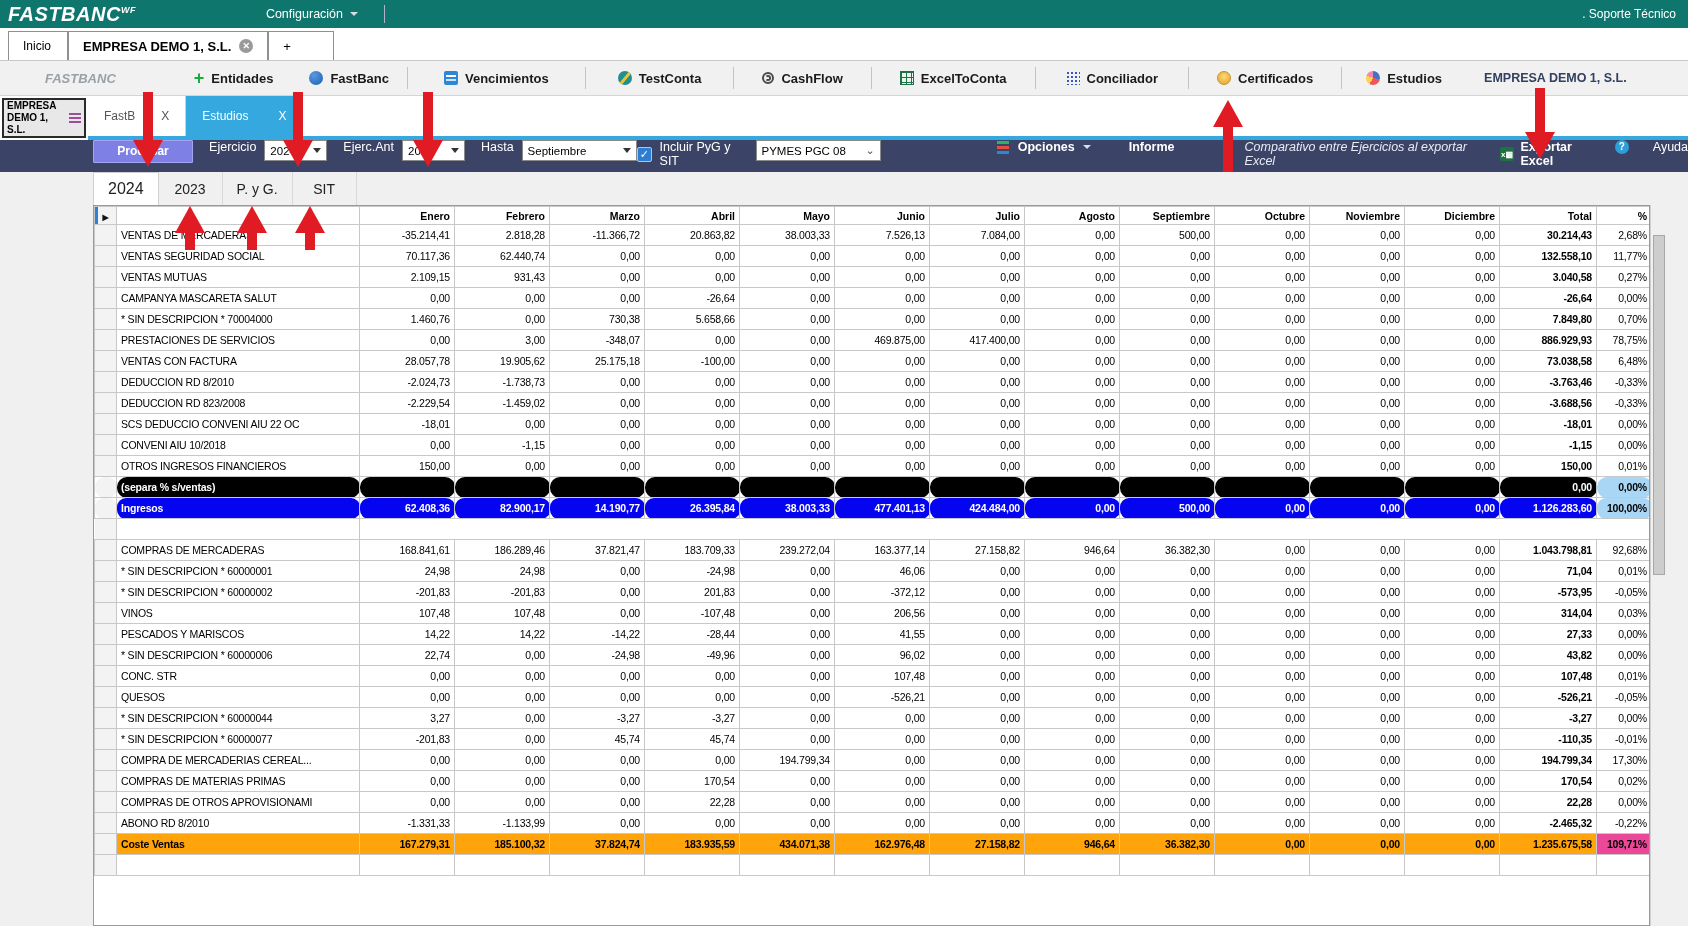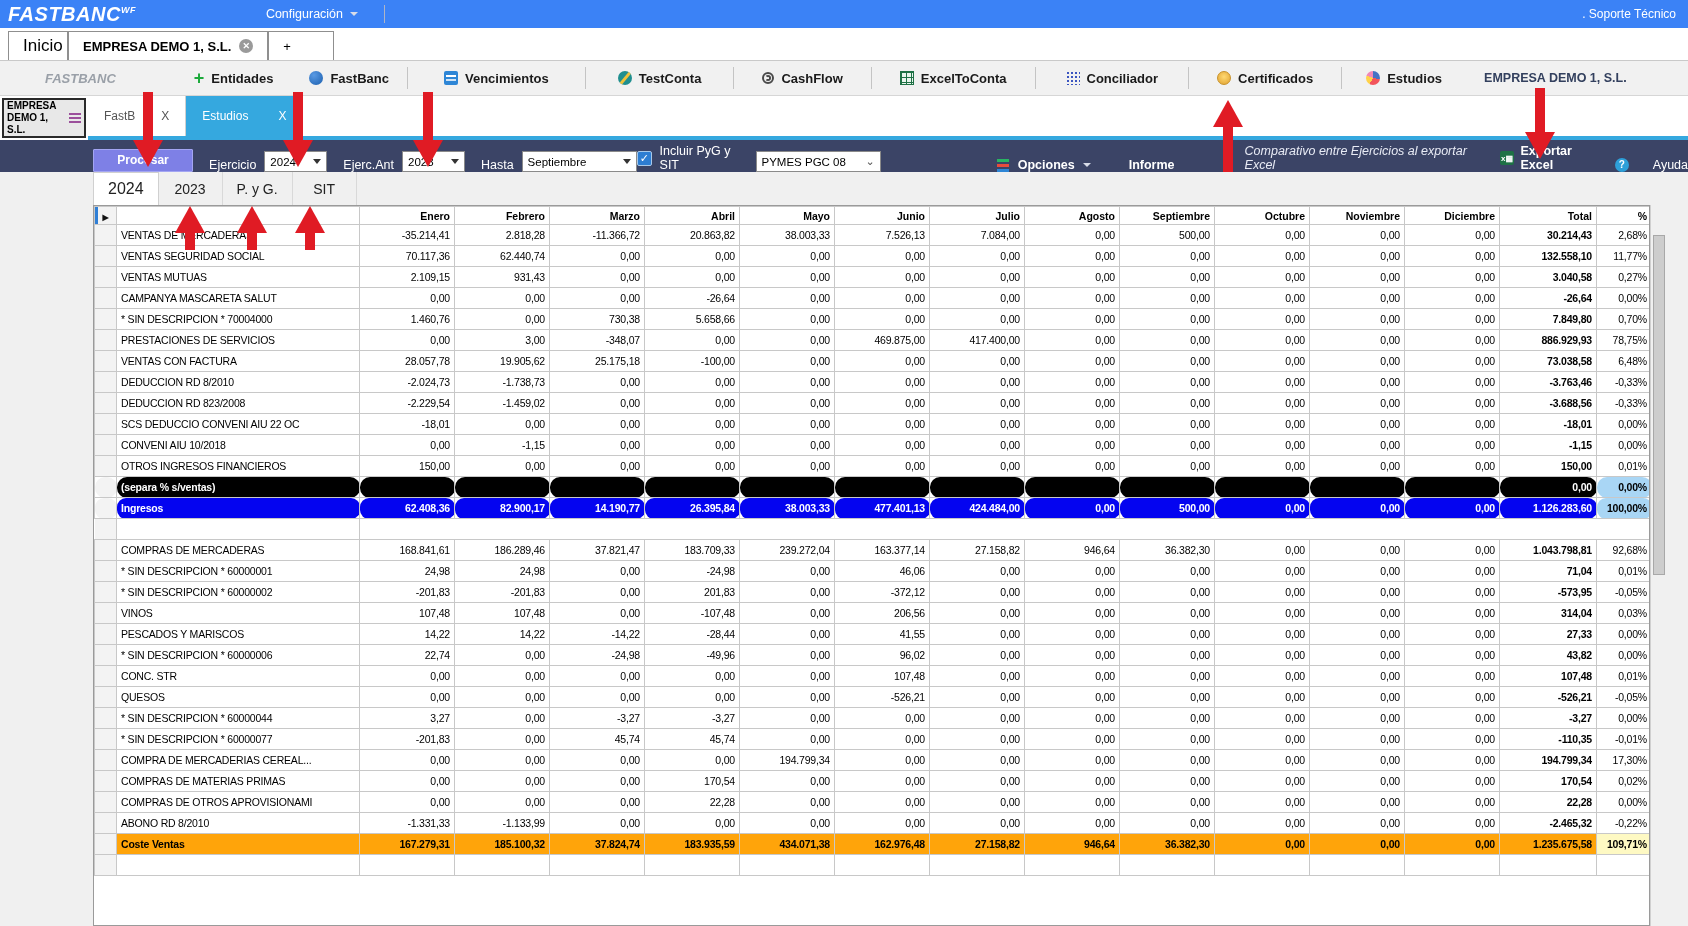--- a/index.html
+++ b/index.html
@@ -1,34 +1,34 @@
 <!DOCTYPE html>
 <html><head>
 <meta charset="utf-8">
 <style>
   * { margin:0; padding:0; box-sizing:border-box; }
   html,body { width:1688px; height:926px; overflow:hidden; background:#f0f0f0;
     font-family:"Liberation Sans", sans-serif; }
   .screen { position:relative; width:1688px; height:926px; background:#fff; overflow:hidden; }
 
   
-  .titlebar { position:absolute; left:0; top:0; width:1688px; height:28px; background:#3b82f6;
+  .titlebar { position:absolute; left:0; top:0; width:1688px; height:28px; background:#0f766e;
     display:flex; align-items:center; color:#fff; }
   .brand { font-size:20px; font-style:italic; font-weight:900; letter-spacing:.5px; padding-left:8px; }
   .brand sup { font-size:9px; font-style:italic; }
   .tb-menu { margin-left:130px; font-size:12.5px; display:flex; align-items:center; gap:7px; cursor:default; }
   .caret-w { width:0; height:0; border-left:4px solid transparent; border-right:4px solid transparent; border-top:4px solid #d8dce8; }
   .tb-div { width:1px; height:18px; background:#aeb4c6; margin-left:26px; }
   .tb-support { margin-left:auto; padding-right:12px; font-size:12px; }
 
   
   .tabrow { position:absolute; left:0; top:28px; width:1688px; height:32px; background:#fff;
     display:flex; align-items:flex-end; }
   .doc-tab { height:29px; display:flex; align-items:center; border:1px solid #8f8f8f; border-bottom:none;
-    background:#fff; padding:0 14px; font-size:17px; }
+    background:#fff; padding:0 14px; font-size:12px; }
   .doc-tab.home { margin-left:8px; width:60px; }
   .doc-tab.company { font-weight:700; font-size:13px; gap:8px; }
   .closec { width:14px; height:14px; border-radius:50%; background:#9a9a9a; color:#fff; font-size:9px;
     line-height:14px; text-align:center; }
   .doc-tab.plus { width:66px; font-size:13px; }
 
   
   .toolbar { position:absolute; left:0; top:60px; width:1688px; height:36px; background:#f1f1f1;
     border-top:1px solid #c9c9c9; border-bottom:1px solid #d6d6d6; display:flex; align-items:center; }
   .tbrand { font-size:13px; font-weight:900; font-style:italic; color:#9aa0a8; margin-left:45px; }
@@ -76,21 +76,21 @@
   .sidebox { position:absolute; left:2px; top:98px; width:84px; height:40px; background:#e8e8e8;
     border:2px solid #2a2a2a; display:flex; align-items:center; padding:2px 3px; gap:3px; }
   .sidebox .txt { font-size:10px; font-weight:700; line-height:12px; }
   .ic-burger { width:12px; height:12px; background:
       linear-gradient(#9b4f9b 0 0) 0 1px/12px 2px no-repeat,
       linear-gradient(#9b4f9b 0 0) 0 5px/12px 2px no-repeat,
       linear-gradient(#9b4f9b 0 0) 0 9px/12px 2px no-repeat; flex:none; }
 
   
   .controlbar { position:absolute; left:0; top:140px; width:1688px; height:32px; background:#3b4466;
-    display:flex; align-items:flex-end; color:#fff; font-size:12.5px; }
+    display:flex; align-items:flex-start; color:#fff; font-size:12.5px; }
   .btn-procesar { width:106px; height:23px; margin-left:93px; background:#7e80e6; border:1px solid #a3a5f2;
     color:#fff; font-weight:700; font-size:12px; text-align:center; line-height:21px; border-radius:1px; }
   .cb-label { margin-left:16px; white-space:nowrap; }
   .dd { background:#fff; color:#000; height:21px; display:flex; align-items:center; justify-content:space-between;
     font-size:11.5px; padding:0 5px; margin-left:8px; border:1px solid #8a8a8a; }
   .dd .caret-b { width:0; height:0; border-left:4px solid transparent; border-right:4px solid transparent; border-top:5px solid #333; }
   .dd.w65 { width:66px; } .dd.w120 { width:122px; } .dd.w130 { width:132px; }
   .chk { display:flex; align-items:center; gap:8px; }
   .opciones { display:flex; align-items:center; gap:8px; margin-left:115px; font-weight:700; }
   .informe { margin-left:38px; font-weight:700; }
@@ -124,21 +124,21 @@
   td.c-tot { background:#000; color:#fff; font-weight:700; }
   td.c-pct { background:#a9d6f5; color:#000; }
   tr.r-separator td { background:#000; color:#fff;border-radius:10px; }
   tr.r-separator td.c-lbl { font-weight:700; }
   tr.r-separator td.c-pct { background:#a9d6f5; color:#000; font-weight:700; }
   tr.r-ingresos td { background:#0404f0; color:#fff; font-weight:700;border-radius:9px; }
   tr.r-ingresos td.c-tot { background:#0404f0; }
   tr.r-ingresos td.c-pct { background:#a9d6f5; color:#000; }
   tr.r-coste td { background:#ffa40a; color:#000; font-weight:700; }
   tr.r-coste td.c-tot { background:#ffa40a; }
-  tr.r-coste td.c-pct { background:#fef9c3; }
+  tr.r-coste td.c-pct { background:#ec4899; }
   tr.r-blank td { background:#fff; border-left-color:#fff; border-right-color:#fff; }
   tr.r-blank td.c-tot, tr.r-blank td.c-pct { background:#fff; }
   tr.r-blank td.c-sel, tr.r-blank td.c-lbl { border-right-color:#c8c8c8; }
   tr td.c-sel, tr th.c-sel { background:#f3f3f3 !important; text-align:center; padding:0; }
 
   
   .vscroll { position:absolute; left:1650px; top:205px; width:17px; height:721px; background:#f0f0f0;
     border-left:1px solid #d0d0d0; }
   .vthumb { position:absolute; left:2px; top:30px; width:12px; height:340px; background:#cdcdcd; border:1px solid #a8a8a8; }
 

